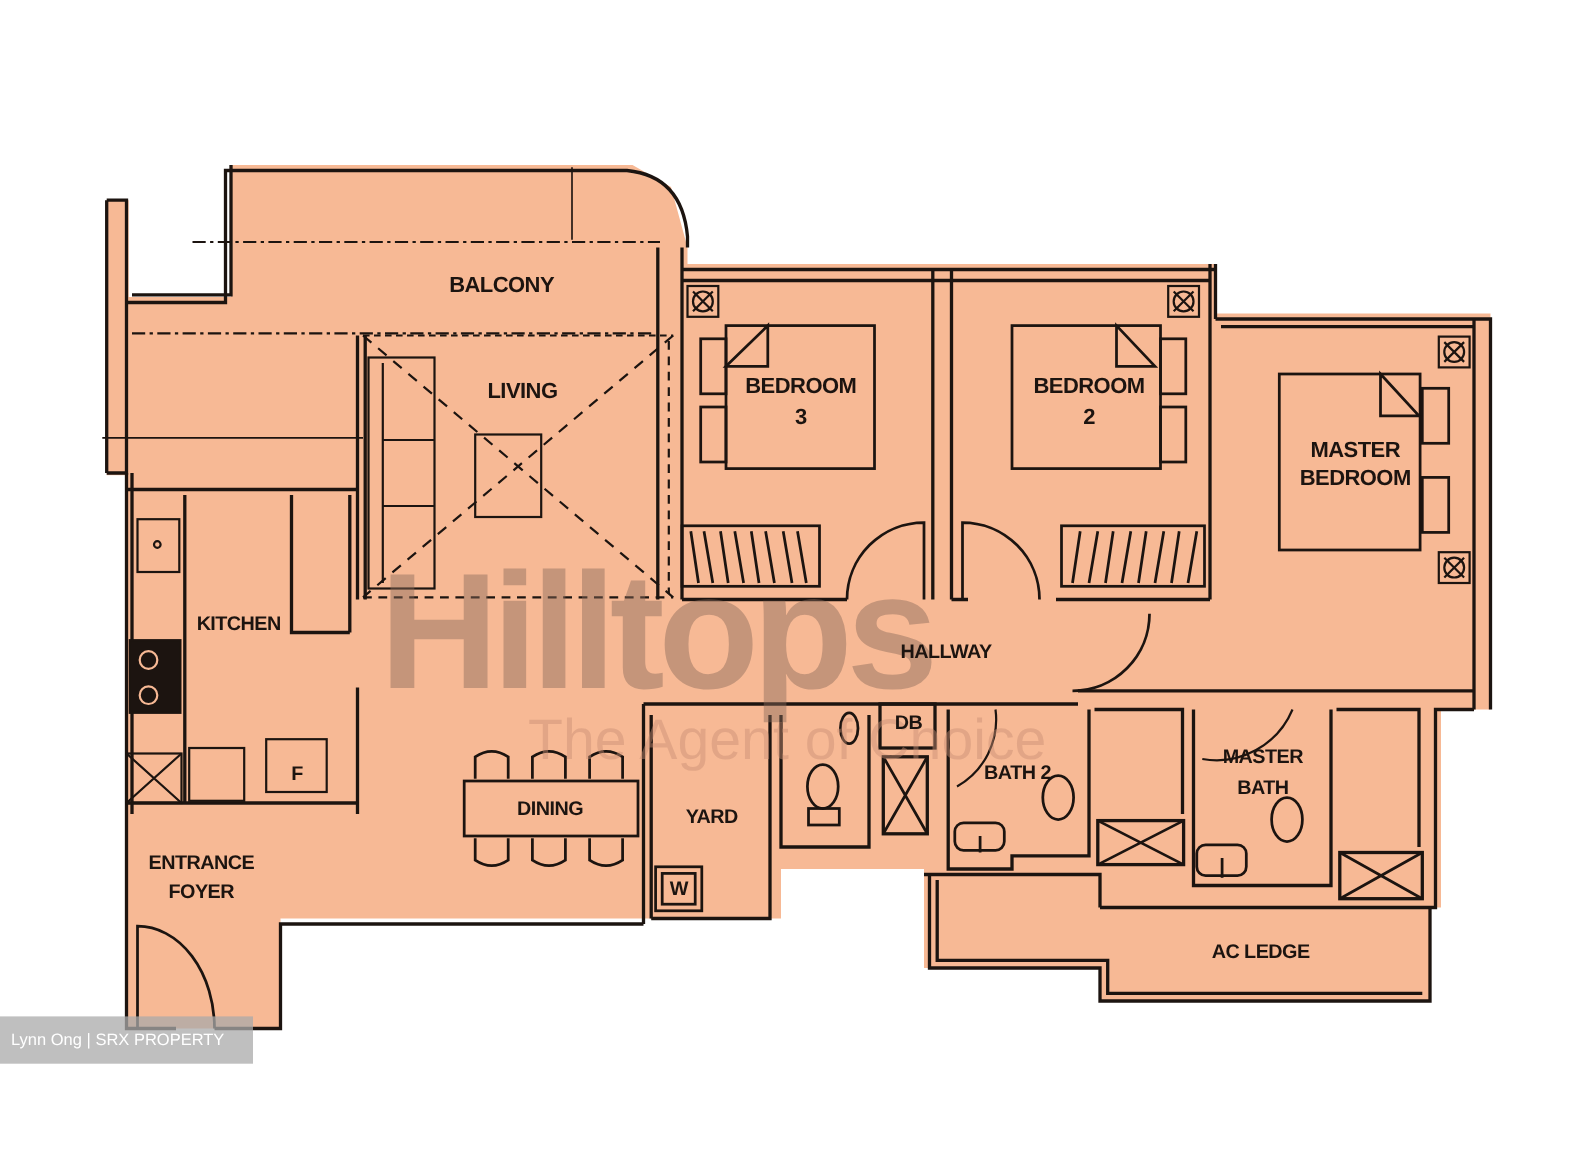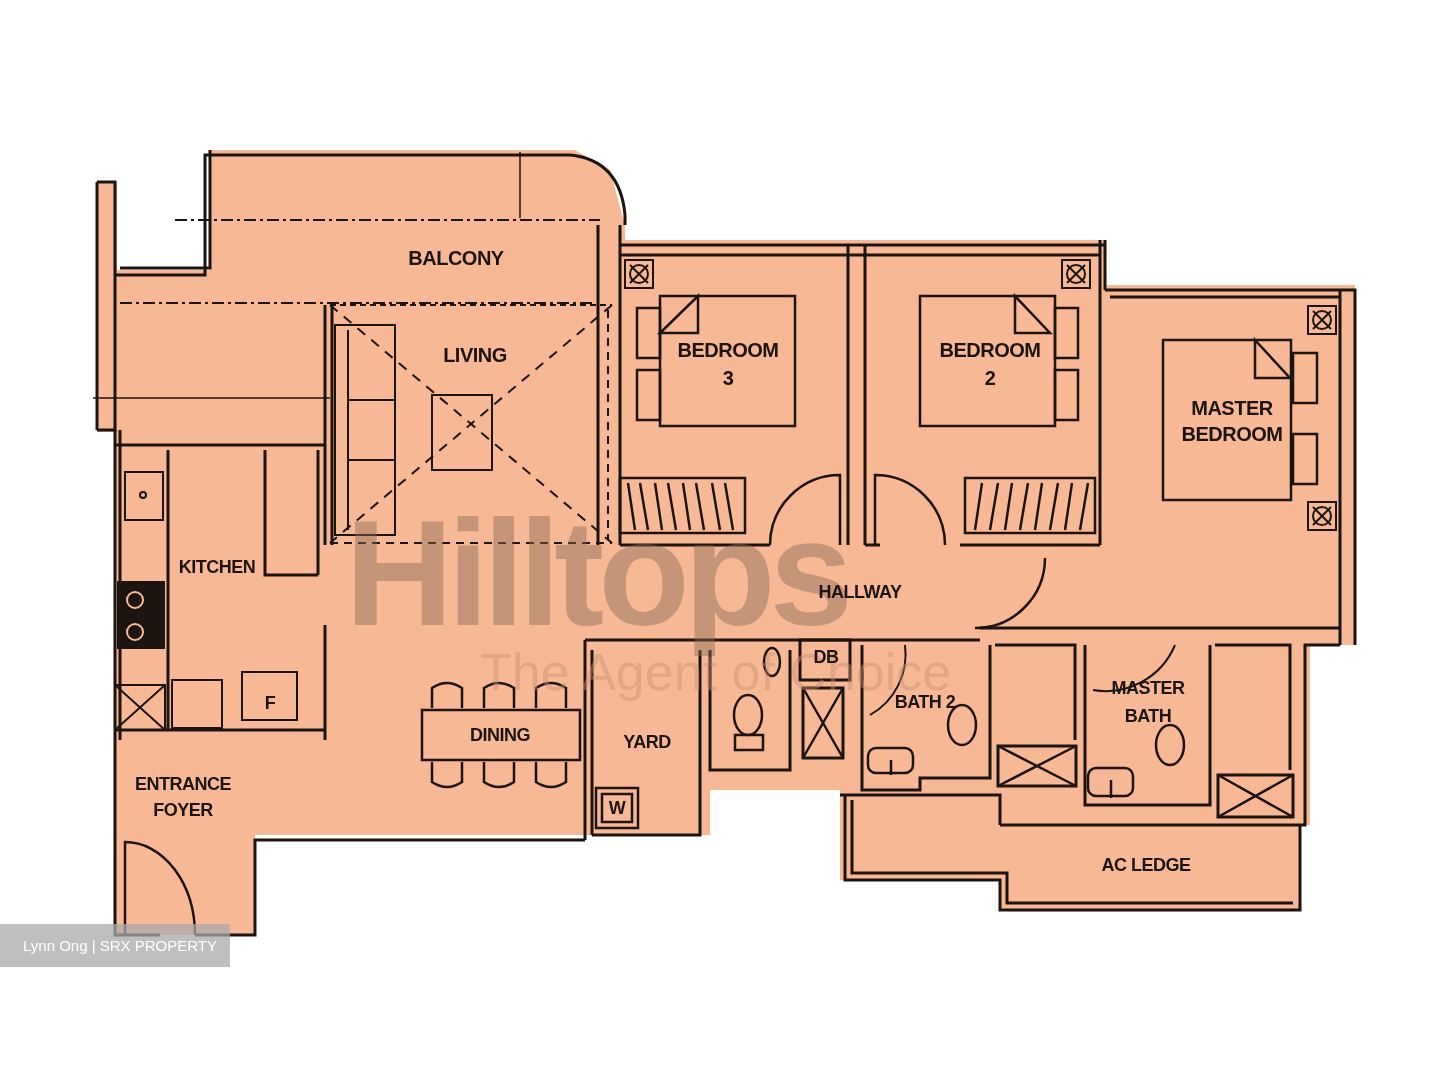--- a/index.html
+++ b/index.html
@@ -6,21 +6,21 @@
     body { width: 1440px; height: 1068px; position: relative; overflow: hidden; font-family: "Liberation Sans", sans-serif; }
     #plan { position: absolute; left: 0; top: 0; width: 1440px; height: 1068px; }
     .lbl { font-family: "Liberation Sans", sans-serif; font-weight: bold; font-size: 20px; fill: #1c1410; text-anchor: middle; letter-spacing: -0.5px; }
     .small { font-size: 18px; }
     .wm-big { font-family: "Liberation Sans", sans-serif; font-weight: bold; font-size: 150px; fill: #8a6a5a; opacity: 0.45; letter-spacing: -6px; }
     .wm-small { font-family: "Liberation Sans", sans-serif; font-size: 52px; fill: #c98f74; opacity: 0.45; }
     .credit {
       position: absolute; left: 0; top: 924px; width: 230px; height: 43px;
       background: rgba(170,170,170,0.75); color: #ffffff;
       font-family: "Liberation Sans", sans-serif; font-size: 15px;
-      display: flex; align-items: center; padding-left: 23px; box-sizing: border-box;
+      display: flex; align-items: center; padding-left: 10px; box-sizing: border-box;
     }
   </style>
 </head>
 <body>
 
 <svg id="plan" viewBox="0 0 1440 1068" xmlns="http://www.w3.org/2000/svg">
   <g fill="#F7B995" stroke="none">
 
     <polygon points="115,270 210,270 210,150 575,150 610,170 625,225 625,240 1105,240 1105,285 1355,285 1355,645 1310,645 1310,825 1300,825 1300,910 1000,910 1000,880 840,880 840,790 710,790 710,835 585,835 585,835 255,835 255,935 115,935"></polygon>
 

